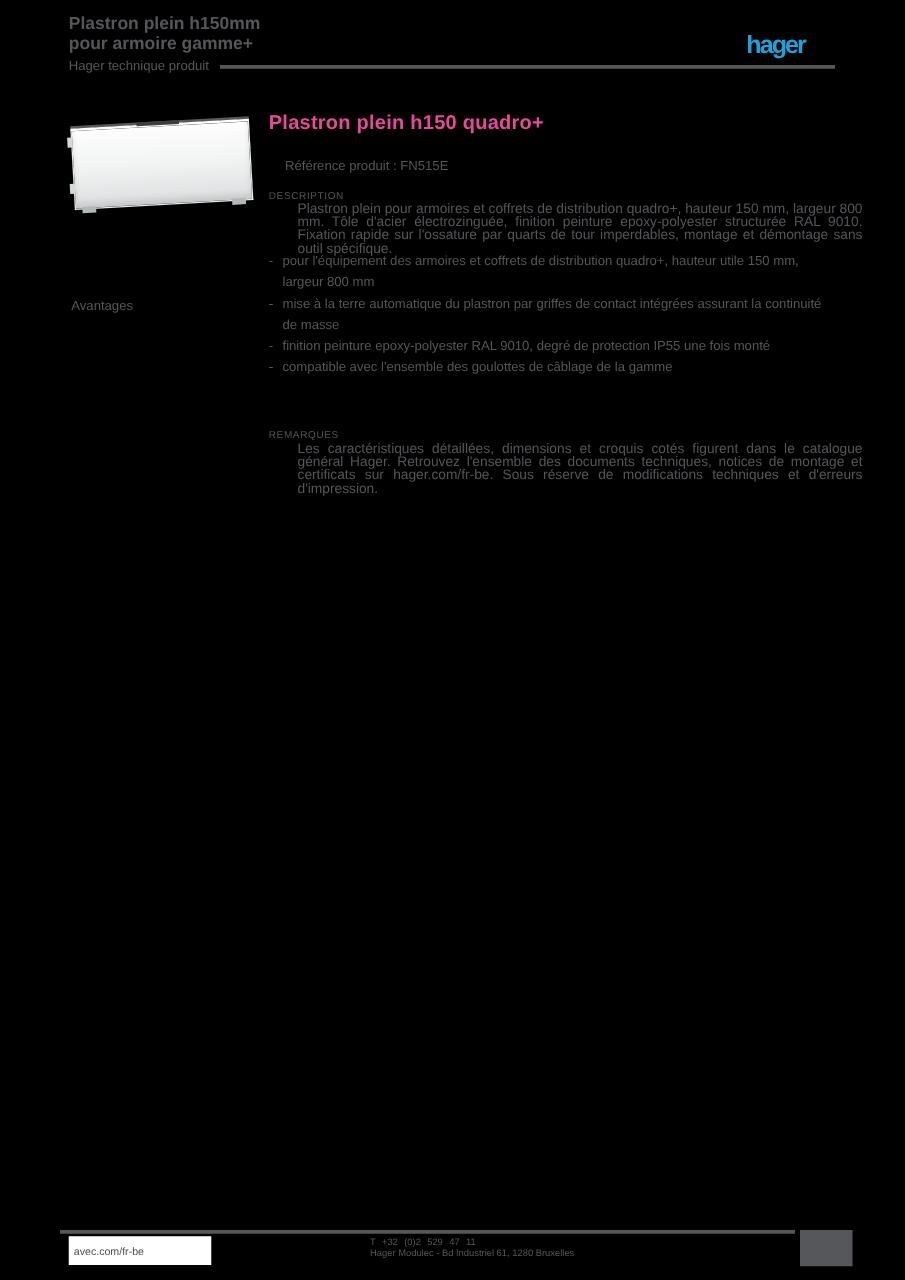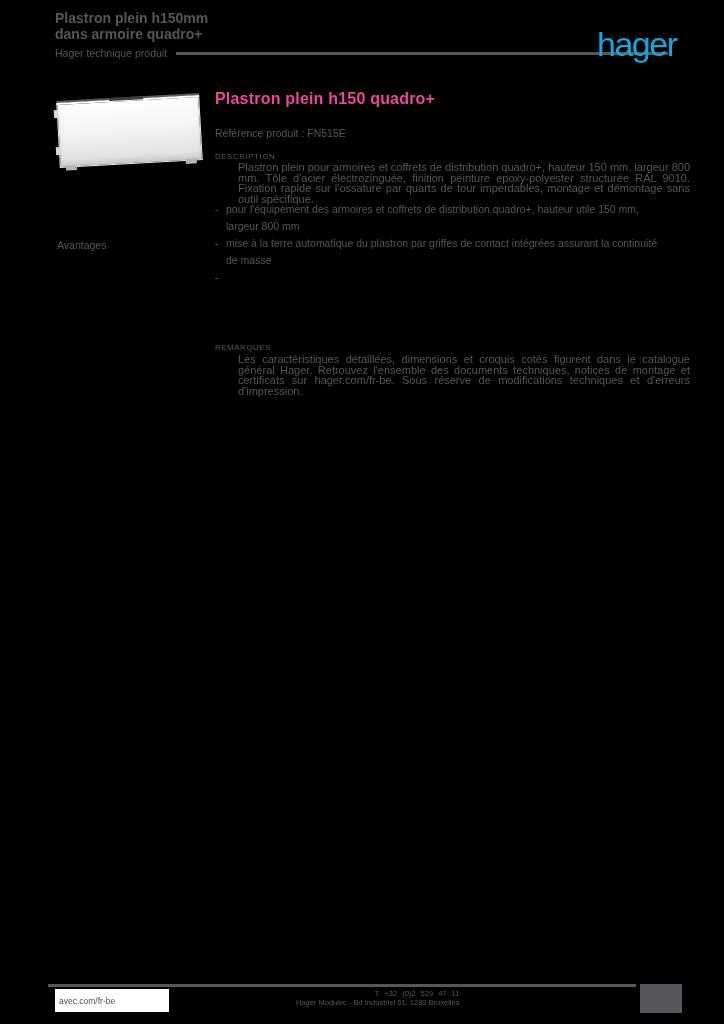--- a/index.html
+++ b/index.html
@@ -9,67 +9,67 @@
     font-family:"Liberation Sans","DejaVu Sans",sans-serif;
     color:#56575a;
   }
   .abs{position:absolute;}
 
   
   .header-title{left:55px;top:11px;font-size:14px;font-weight:bold;line-height:15.5px;color:#55565a;}
   .header-subrow{left:55px;top:47px;width:613px;display:flex;align-items:center;gap:9px;}
   .header-subrow .subtxt{font-size:10.5px;color:#55565a;white-space:nowrap;}
   .header-rule{flex:1;height:3px;background:#56575a;}
-  .brand-logo{left:597px;top:25px;font-size:34px;font-weight:400;letter-spacing:-1.5px;color:#16a6dd;}
+  .brand-logo{left:597px;top:25px;font-size:20px;font-weight:700;letter-spacing:-1.5px;color:#16a6dd;}
 
   
   .plate{
     left:58px;top:99px;width:141px;height:62px;
     transform:rotate(-3.2deg);
     background:linear-gradient(180deg,#fdfdfd 0%,#f3f4f4 45%,#dcdedf 100%);
     border:1px solid #e9eaea;border-top:2px solid #ffffff;
     box-shadow:inset 0 -4px 5px rgba(0,0,0,0.10), 0 -2px 0 rgba(255,255,255,0.35);
   }
   .plate .foot{position:absolute;bottom:-4px;width:11px;height:5px;background:#b4b7b8;}
   .plate .foot.l{left:5px;} .plate .foot.r{right:5px;}
   .plate .tab{position:absolute;left:-4px;width:4px;height:8px;background:#d6d8d9;}
   .plate .tab.t1{top:5px;} .plate .tab.t2{top:42px;}
   .plate .topedge{position:absolute;top:-4px;left:52px;width:34px;height:3px;background:#3c3d3f;}
 
   
   .main-title{left:215px;top:90px;font-size:16px;font-weight:bold;color:#ec4899;letter-spacing:.2px;}
-  .main-subtitle{left:215px;top:127px;font-size:10.5px;color:#55565a;text-align:center;}
+  .main-subtitle{left:228px;top:127px;font-size:10.5px;color:#55565a;text-align:center;}
   .sec-label{font-size:8px;font-weight:normal;letter-spacing:.5px;text-transform:uppercase;color:#55565a;text-align:center;}
   .desc-label{left:215px;top:152px;}
   .para{left:204px;width:452px;font-size:11px;line-height:10.5px;text-align:justify;color:#55565a;margin-left:34px;}
   .desc-text{top:162px;}
   .margin-label{left:57px;top:239px;font-size:10.5px;color:#55565a;}
   .adv-list{left:215px;top:201px;width:452px;}
   .adv-item{position:relative;font-size:10.5px;line-height:17px;padding-left:11px;color:#55565a;}
   .adv-item .dash{position:absolute;left:0;top:0;}
   .rem-label{left:215px;top:343px;}
   .rem-text{top:354px;}
 
   
   .footer-rule{left:48px;top:984px;width:588px;height:3px;background:#56575a;}
   .site-box{
     left:55px;top:989px;width:114px;height:23px;background:#ffffff;
     display:flex;align-items:center;padding-left:4px;box-sizing:border-box;
   }
   .site-box span{font-size:8.5px;color:#4d4e50;}
   .addr{left:296px;top:989px;font-size:7.5px;line-height:9px;color:#56575a;}
-  .addr .l1{word-spacing:3px;text-align:right;}
+  .addr .l1{word-spacing:3px;}
   .qr-box{left:640px;top:984px;width:42px;height:29px;background:#56575a;}
 </style>
 </head>
 <body>
 
 <div class="abs header-title">
   <div>Plastron plein h150mm</div>
-  <div>dans armoire quadro+</div>
+  <div>pour armoire gamme+</div>
 </div>
 
 <div class="abs header-subrow">
   <span class="subtxt">Hager technique produit</span>
   <span class="header-rule"></span>
 </div>
 
 <div class="abs brand-logo">hager</div>
 
 <div class="abs plate">
@@ -84,23 +84,23 @@
 <div class="abs main-subtitle">Référence produit : FN515E</div>
 
 <div class="abs sec-label desc-label">Description</div>
 <div class="abs para desc-text">Plastron plein pour armoires et coffrets de distribution quadro+, hauteur 150 mm, largeur 800 mm. Tôle d'acier électrozinguée, finition peinture epoxy-polyester structurée RAL 9010. Fixation rapide sur l'ossature par quarts de tour imperdables, montage et démontage sans outil spécifique.</div>
 
 <div class="abs margin-label">Avantages</div>
 <div class="abs adv-list">
     <div class="adv-item"><span class="dash">-</span><span>pour l'équipement des armoires et coffrets de distribution quadro+, hauteur utile 150 mm, largeur 800 mm</span></div>
     <div class="adv-item"><span class="dash">-</span></div>
     <div class="adv-item"><span class="dash">-</span><span>mise à la terre automatique du plastron par griffes de contact intégrées assurant la continuité de masse</span></div>
+    <div class="adv-item"><span class="dash">-</span><span>finition peinture epoxy-polyester RAL 9010, degré de protection IP55 une fois monté</span></div>
     <div class="adv-item"><span class="dash">-</span></div>
-    <div class="adv-item"><span class="dash">-</span></div>
-    <div class="adv-item"><span class="dash">-</span></div>
+    <div class="adv-item"><span class="dash">-</span><span>compatible avec l'ensemble des goulottes de câblage de la gamme</span></div>
   </div>
 
 <div class="abs sec-label rem-label">Remarques</div>
 <div class="abs para rem-text">Les caractéristiques détaillées, dimensions et croquis cotés figurent dans le catalogue général Hager. Retrouvez l'ensemble des documents techniques, notices de montage et certificats sur hager.com/fr-be. Sous réserve de modifications techniques et d'erreurs d'impression.</div>
 
 <div class="abs footer-rule"></div>
 
 <div class="abs site-box">
   <span>avec.com/fr-be</span>
 </div>

